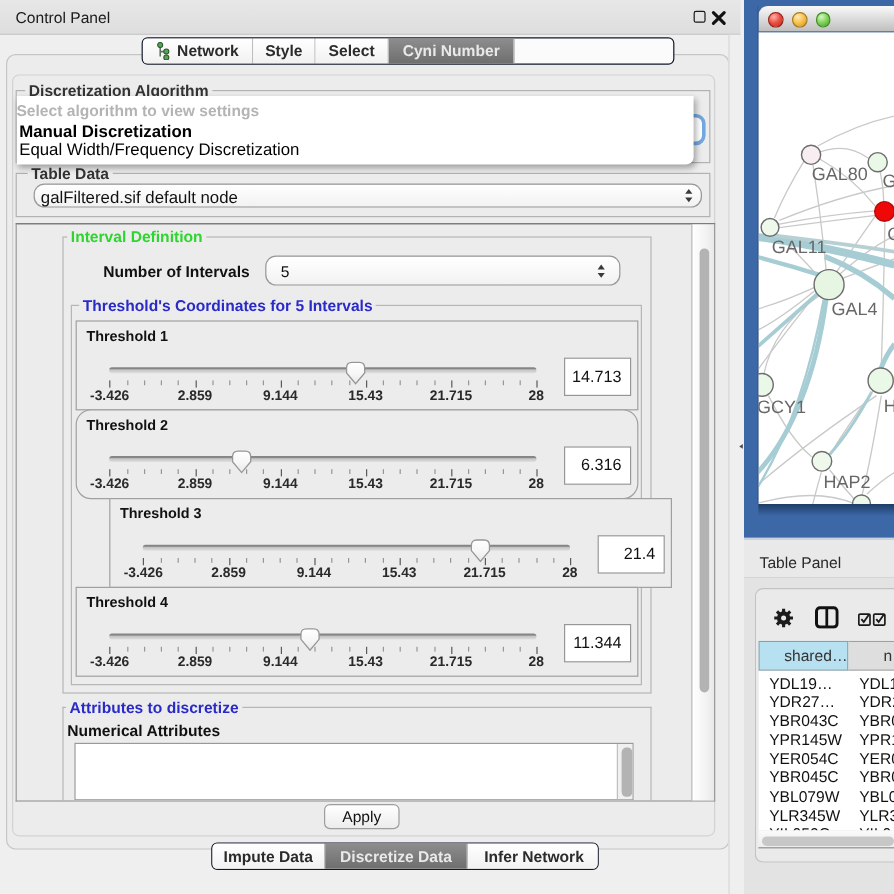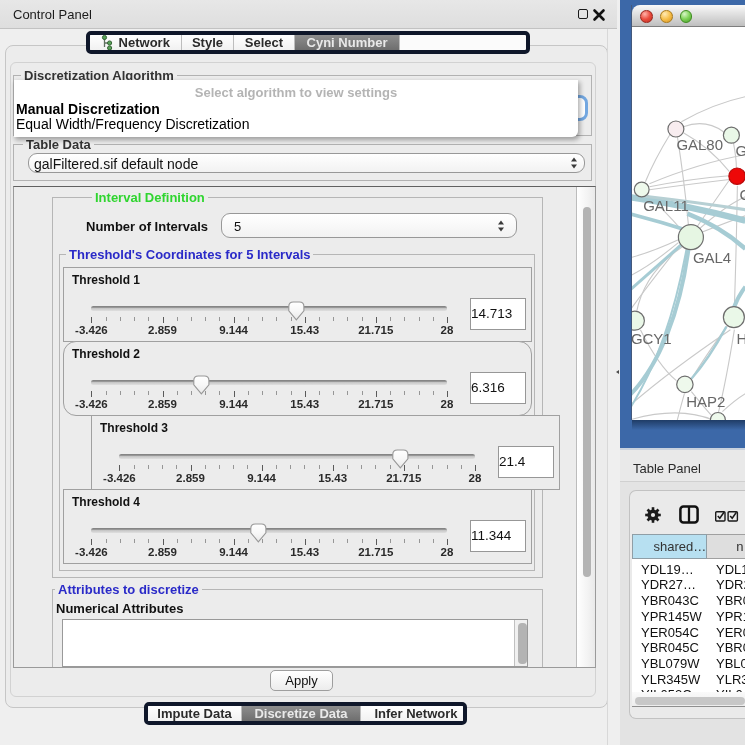--- a/index.html
+++ b/index.html
@@ -1,37 +1,37 @@
 <!DOCTYPE html>
 <html><head>
 <meta charset="utf-8">
 <style>
 html,body{margin:0;padding:0;}
 body{width:745px;height:745px;position:relative;overflow:hidden;background:#efefef;
   font-family:"Liberation Sans", sans-serif;}
 .abs{position:absolute;}
 .grouptitle{position:absolute;font-size:13px;font-weight:bold;background:#ececec;padding:0 3px;line-height:13px;}
-.tabbar{position:absolute;display:flex;background:#fbfbfb;border:4px solid #0f172a;border-radius:5px;overflow:hidden;
-  box-sizing:border-box;}
+.tabbar{position:absolute;display:flex;background:#fbfbfb;border:1px solid #0f172a;border-radius:5px;overflow:hidden;
+  box-sizing:border-box;margin-left:32px;}
 .tabseg{flex:0 0 auto;display:flex;align-items:center;justify-content:center;
   font-size:13px;font-weight:bold;color:#2b2b2b;border-right:1px solid #bdbdbd;box-sizing:border-box;
   background:linear-gradient(#ffffff,#f1f1f1);}
 .tabseg.dark{background:linear-gradient(#8d8d8d,#6e6e6e);color:#e9e9e9;}
 .combo{position:absolute;background:linear-gradient(#ffffff,#f2f2f2);border:1px solid #989898;border-radius:9px;
   box-sizing:border-box;font-size:13px;color:#111;}
 .combo .ctext{position:absolute;left:12px;top:1.5px;bottom:0;display:flex;align-items:center;}
 .arrows{position:absolute;right:12px;top:50%;transform:translateY(-50%);width:6px;height:11px;}
 .arrows:before{content:"";position:absolute;left:0;top:0;border-left:3px solid transparent;border-right:3px solid transparent;border-bottom:4.2px solid #3a3a3a;}
 .arrows:after{content:"";position:absolute;left:0;bottom:0;border-left:3px solid transparent;border-right:3px solid transparent;border-top:4.2px solid #3a3a3a;}
 .tpanel{position:absolute;left:63px;width:469px;height:75px;border:1px solid #a0a0a0;box-sizing:border-box;background:#ececec;}
 .tlabel{position:absolute;left:8px;top:5px;font-size:12px;font-weight:bold;color:#111;}
 .track{position:absolute;left:27px;top:38px;width:356px;height:4.6px;border-radius:2.3px;
   background:linear-gradient(#858585 0 24%,#c4c4c4 45%,#e0e0e0);}
 .vbox{position:absolute;left:406px;top:30px;width:56px;height:32px;background:#fff;border:1px solid #979797;
-  box-sizing:border-box;font-size:13.5px;color:#111;text-align:left;line-height:30px;padding-right:7px;}
+  box-sizing:border-box;font-size:13.5px;color:#111;text-align:right;line-height:30px;padding-right:7px;}
 .ticklabel{position:absolute;top:56px;font-size:11.5px;font-weight:bold;color:#2a2a2a;transform:translateX(-50%);}
 .thumb{position:absolute;top:33px;width:17px;height:20px;}
 </style>
 </head>
 <body>
 
 <div class="abs" style="left:0;top:0;width:617px;height:745px;background:#efefef;"></div>
 
 <div class="abs" style="left:0;top:0;width:617px;height:29px;background:linear-gradient(#e7e7e7,#dedede);border-bottom:1px solid #c2c2c2;box-sizing:border-box;"></div>
 <div class="abs" style="left:13px;top:7px;font-size:13px;color:#1b1b1b;">Control Panel</div>
@@ -55,21 +55,21 @@
   <span class="ctext" style="left:5px;font-size:14px;">galFiltered.sif default node</span>
     <span class="arrows" style="right:7px;"></span>
 </div>
 
 <div class="abs" style="left:13px;top:186px;width:583px;height:482px;border:1px solid #9a9a9a;border-top-color:#616161;background:#ececec;box-sizing:border-box;"></div>
 
 <div class="abs" style="left:576px;top:187px;width:19px;height:480px;background:linear-gradient(to right,#ffffff,#f3f3f3 60%,#e9e9e9);border-left:1px solid #bcbcbc;box-sizing:border-box;"></div>
 <div class="abs" style="left:582.5px;top:207px;width:8px;height:369.5px;background:#b3b3b3;border-radius:4px;"></div>
 
 <div class="abs" style="left:52px;top:197px;width:491px;height:381px;border:1px solid #b6b6b6;box-sizing:border-box;"></div>
-<div class="grouptitle" style="left:56px;top:191px;color:#2fd52f;margin-left:36px;">Interval Definition</div>
+<div class="grouptitle" style="left:56px;top:191px;color:#2fd52f;">Interval Definition</div>
 
 <div class="abs" style="left:86px;top:219px;font-size:13px;font-weight:bold;color:#111;">Number of Intervals</div>
 <div class="combo" style="left:221px;top:213px;width:296px;height:25px;">
   <span class="ctext">5</span>
     <span class="arrows"></span>
 </div>
 
 <div class="abs" style="left:59px;top:254px;width:476px;height:317px;border:1px solid #b6b6b6;box-sizing:border-box;"></div>
 <div class="grouptitle" style="left:66px;top:248px;color:#2a2ac8;">Threshold's Coordinates for 5 Intervals</div>
 
@@ -287,21 +287,21 @@
       <circle cx="3.5" cy="2.5" r="2.1" fill="#59a259" stroke="#2d5a2d" stroke-width="0.9"></circle>
       <circle cx="8.6" cy="8" r="2.1" fill="#59a259" stroke="#2d5a2d" stroke-width="0.9"></circle>
       <circle cx="8.6" cy="13" r="2.1" fill="#59a259" stroke="#2d5a2d" stroke-width="0.9"></circle>
     </svg>Network</div>
   <div class="tabseg" style="width:52px;">Style</div>
   <div class="tabseg" style="width:61px;text-align:center;">Select</div>
   <div class="tabseg dark" style="width:105px;">Cyni Number</div>
 </div>
 
 <div class="abs" style="left:13.7px;top:79.7px;width:564.6px;height:57.3px;background:#fff;border-radius:0 0 6px 0;box-shadow:1.5px 2.5px 5px rgba(0,0,0,.33);"></div>
-<div class="abs" style="left:13.7px;top:85px;width:564.6px;text-align:center;font-size:13px;font-weight:bold;color:#b4b4b4;">Select algorithm to view settings</div>
+<div class="abs" style="left:13.7px;top:85px;width:564.6px;font-size:13px;font-weight:bold;color:#b4b4b4;">Select algorithm to view settings</div>
 <div class="abs" style="left:16px;top:101px;font-size:14px;font-weight:bold;color:#000;">Manual Discretization</div>
 <div class="abs" style="left:16px;top:115.5px;font-size:14px;color:#000;">Equal Width/Frequency Discretization</div>
 
 <div class="abs" style="left:607px;top:29px;width:13px;height:716px;background:#efefef;border-left:1px solid #d8d8d8;box-sizing:border-box;"></div>
 <div class="abs" style="left:615.8px;top:369.5px;width:0;height:0;border-top:2.5px solid transparent;border-bottom:2.5px solid transparent;border-right:3.7px solid #4a4a4a;"></div>
 
 <div class="abs" style="left:619.5px;top:0;width:125.5px;height:450px;background:#3c68a8;"></div>
 
 <div class="abs" style="left:631.6px;top:4.8px;width:113.4px;height:22.5px;background:linear-gradient(#f9f9f9,#bfbfbf);border-bottom:1px solid #7e7e7e;border-radius:8px 0 0 0;box-sizing:border-box;"></div>
 <div class="abs" style="left:640.1px;top:10.3px;width:12.6px;height:12.6px;border-radius:50%;background:radial-gradient(circle at 35% 28%,#ffb3aa,#ea4b3d 50%,#bf3224 95%);border:0.5px solid #98241b;box-sizing:border-box;"></div>

